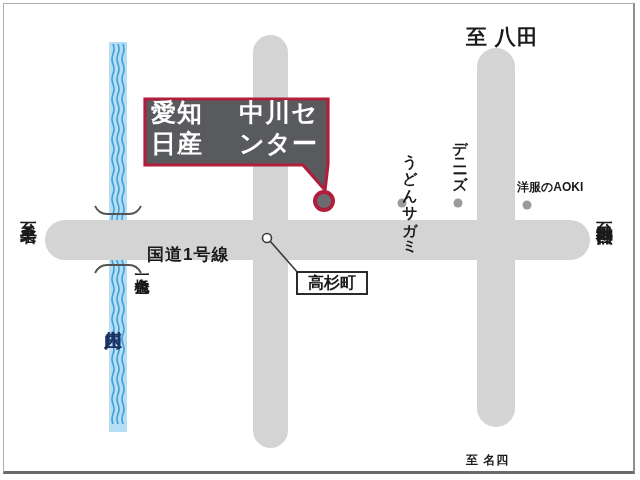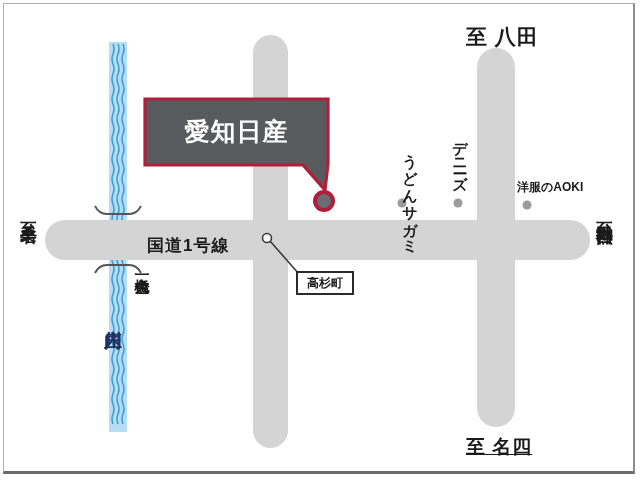--- a/index.html
+++ b/index.html
@@ -16,41 +16,41 @@
     box-sizing:border-box;pointer-events:none;
   }
   .road{position:absolute;background:#d4d4d4;}
   .road-h{left:45px;top:220px;width:545px;height:40px;border-radius:20px;}
   .road-v-center{left:253px;top:35px;width:35px;height:413px;border-radius:18px;}
   .road-v-right{left:477px;top:48px;width:38px;height:379px;border-radius:19px;}
   .river{position:absolute;left:109px;top:42px;width:18px;height:390px;background:#b5ddf4;}
   svg.overlay{position:absolute;left:0;top:0;}
   .lbl{position:absolute;color:#1a1a1a;font-weight:bold;white-space:nowrap;}
   .v{writing-mode:vertical-rl;text-orientation:mixed;}
-  .route1{left:147px;top:234px;font-size:17px;letter-spacing:1px;}
+  .route1{left:147px;top:243px;font-size:17px;letter-spacing:1px;}
   .dir-north{left:466px;top:23px;font-size:21px;letter-spacing:1px;}
-  .dir-south{left:466px;top:434px;font-size:19px;letter-spacing:1px;text-decoration:underline;}
+  .dir-south{left:466px;top:452px;font-size:12px;letter-spacing:1px;}
   .dir-west{left:17px;top:208px;font-size:17px;}
   .dir-east{left:593px;top:208px;font-size:17px;}
   .river-name{left:101px;top:316px;font-size:18px;color:#1e3264;}
   .bridge-name{left:132px;top:267px;font-size:15px;}
   .lm-dennys{left:450px;top:131px;font-size:15px;}
   .lm-udon{right:222px;top:144px;height:52px;line-height:16px;font-size:15px;}
   .lm-aoki{left:517px;top:179px;font-size:12px;}
   .callout{
     position:absolute;left:143px;top:97px;width:187px;height:69px;
-    display:flex;flex-direction:row;justify-content:center;align-items:center;
+    display:flex;flex-direction:row;justify-content:center;align-items:flex-start;
     color:#ffffff;font-weight:bold;font-size:25px;line-height:31px;
     letter-spacing:1px;text-align:center;gap:16px;
   }
   .takasugi{
-    position:absolute;left:296px;top:271px;width:58px;height:24px;
+    position:absolute;left:296px;top:271px;width:72px;height:24px;
     background:#ffffff;border:2px solid #2b2b2b;box-sizing:border-box;
     display:flex;align-items:center;justify-content:center;
-    font-size:12px;font-weight:bold;color:#1a1a1a;
+    font-size:16px;font-weight:bold;color:#1a1a1a;
   }
 </style>
 </head>
 <body>
 
 <div class="stage">
 
   <div class="river"></div>
   <svg class="overlay" width="640" height="480">
     <g stroke="#3e9fd8" stroke-width="1.6" fill="none">
@@ -78,20 +78,21 @@
     <line x1="270" y1="241" x2="299" y2="274" stroke="#3a3a3a" stroke-width="1.6"></line>
     <circle cx="267" cy="238" r="4.5" fill="#ffffff" stroke="#3a3a3a" stroke-width="1.6"></circle>
 
     <circle cx="402" cy="203" r="4.5" fill="#9b9b9b"></circle>
     <circle cx="458" cy="203" r="4.5" fill="#9b9b9b"></circle>
     <circle cx="527" cy="205" r="4.5" fill="#9b9b9b"></circle>
   </svg>
 
   <div class="callout">
     <span>愛知日産</span>
+    <span>中川センター</span>
   </div>
 
   <div class="lbl route1">国道1号線</div>
   <div class="lbl dir-north">至 八田</div>
   <div class="lbl dir-south">至 名四</div>
   <div class="lbl v dir-west">至 桑名</div>
   <div class="lbl v dir-east">至 熱田神宮</div>
 
   <div class="lbl v river-name">庄内川</div>
   <div class="lbl v bridge-name">一色大橋</div>

